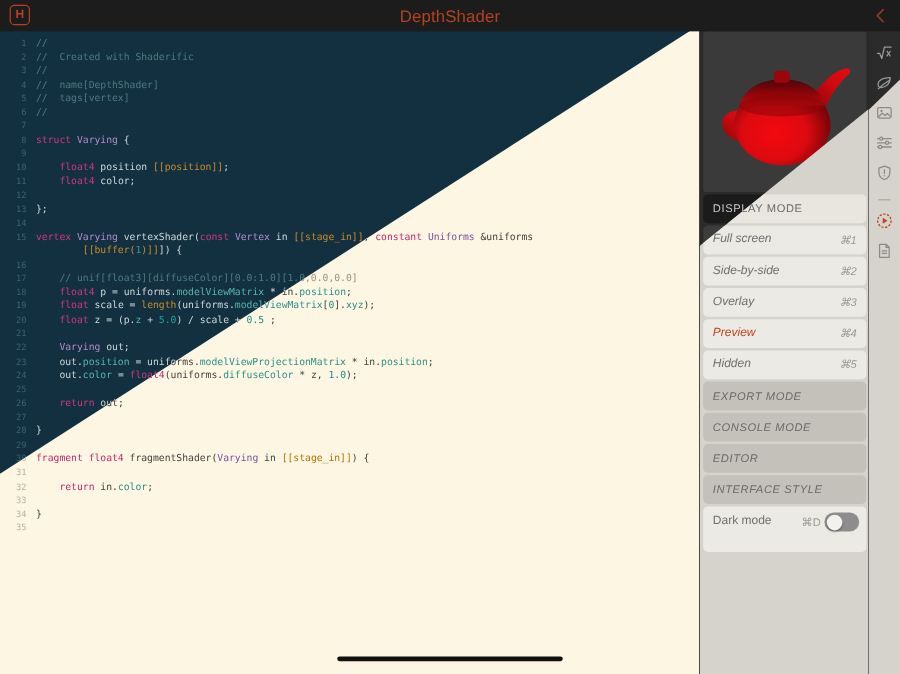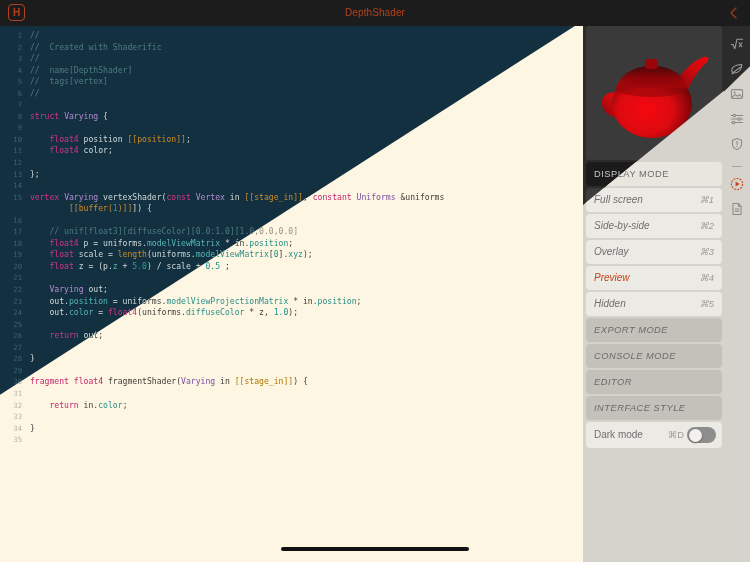--- a/index.html
+++ b/index.html
@@ -19,21 +19,21 @@
   .tb-left {
     position:absolute; left:8px; top:4px;
     width:17px; height:17px; border-radius:4px;
     border:1.4px solid #b5421f; color:#b5421f;
     font-size:10px; font-weight:bold; line-height:15px; text-align:center;
     font-family:"Liberation Sans", sans-serif;
   }
   .tb-title {
     position:absolute; left:0; top:0; width:750px; height:26px;
     line-height:26px; text-align:center;
-    color:#b5421f; font-size:10px; letter-spacing:.1px;
+    color:#b5421f; font-size:14px; letter-spacing:.1px;
   }
   .tb-right {
     position:absolute; right:6px; top:3px; width:20px; height:20px;
     color:#8f3a1c;
   }
   .tb-right svg { display:block; }
 
   
   .editor {
     position:absolute; left:0; top:26px; width:583px; height:536px;
@@ -109,21 +109,21 @@
     border-radius:4px; margin-bottom:2px;
   }
   .m-row {
     position:relative; height:24px; line-height:24px; padding:0 8px;
     font-size:10px; border-radius:4px; margin-bottom:2px;font-style:italic;
   }
   .m-row .key {
     position:absolute; right:8px; top:0; font-size:9.3px;
   }
   .m-toggle {
-    position:relative; height:26px; line-height:26px; padding:0 8px;
+    position:relative; height:38px; line-height:26px; padding:0 8px;
     font-size:10px; border-radius:4px; margin-top:2px;
   }
   .m-toggle .key { position:absolute; right:38px; top:0; font-size:9.3px; }
   .sw {
     position:absolute; right:6px; top:5px; width:29px; height:16px;
     border-radius:8px; background:#8d8d8d;
   }
   .sw .knob {
     position:absolute; left:1.5px; top:1.5px; width:13px; height:13px;
     border-radius:50%; background:#f2f1ee;

